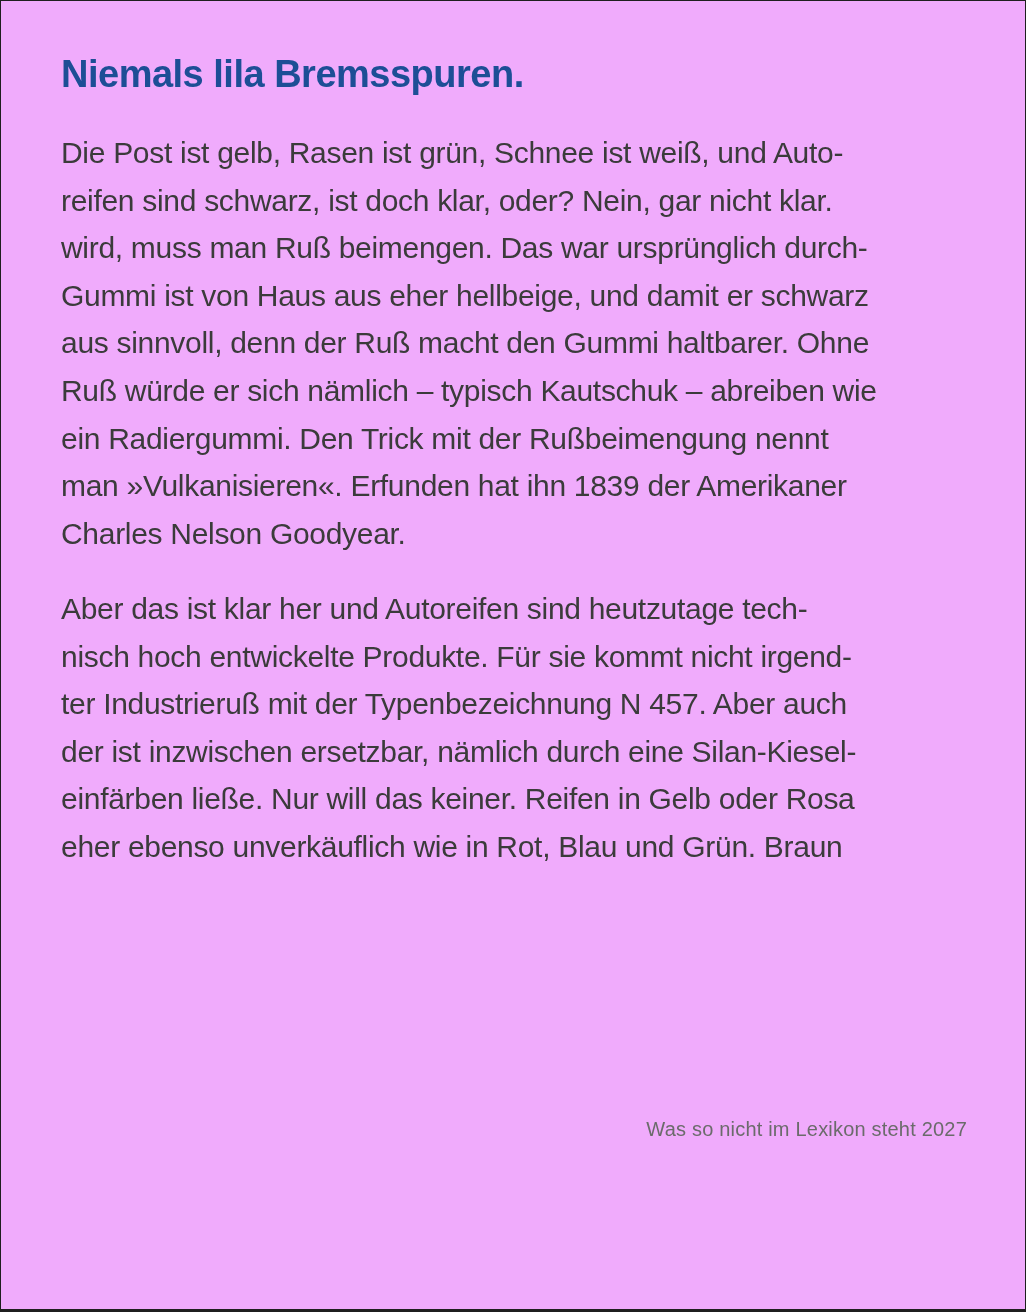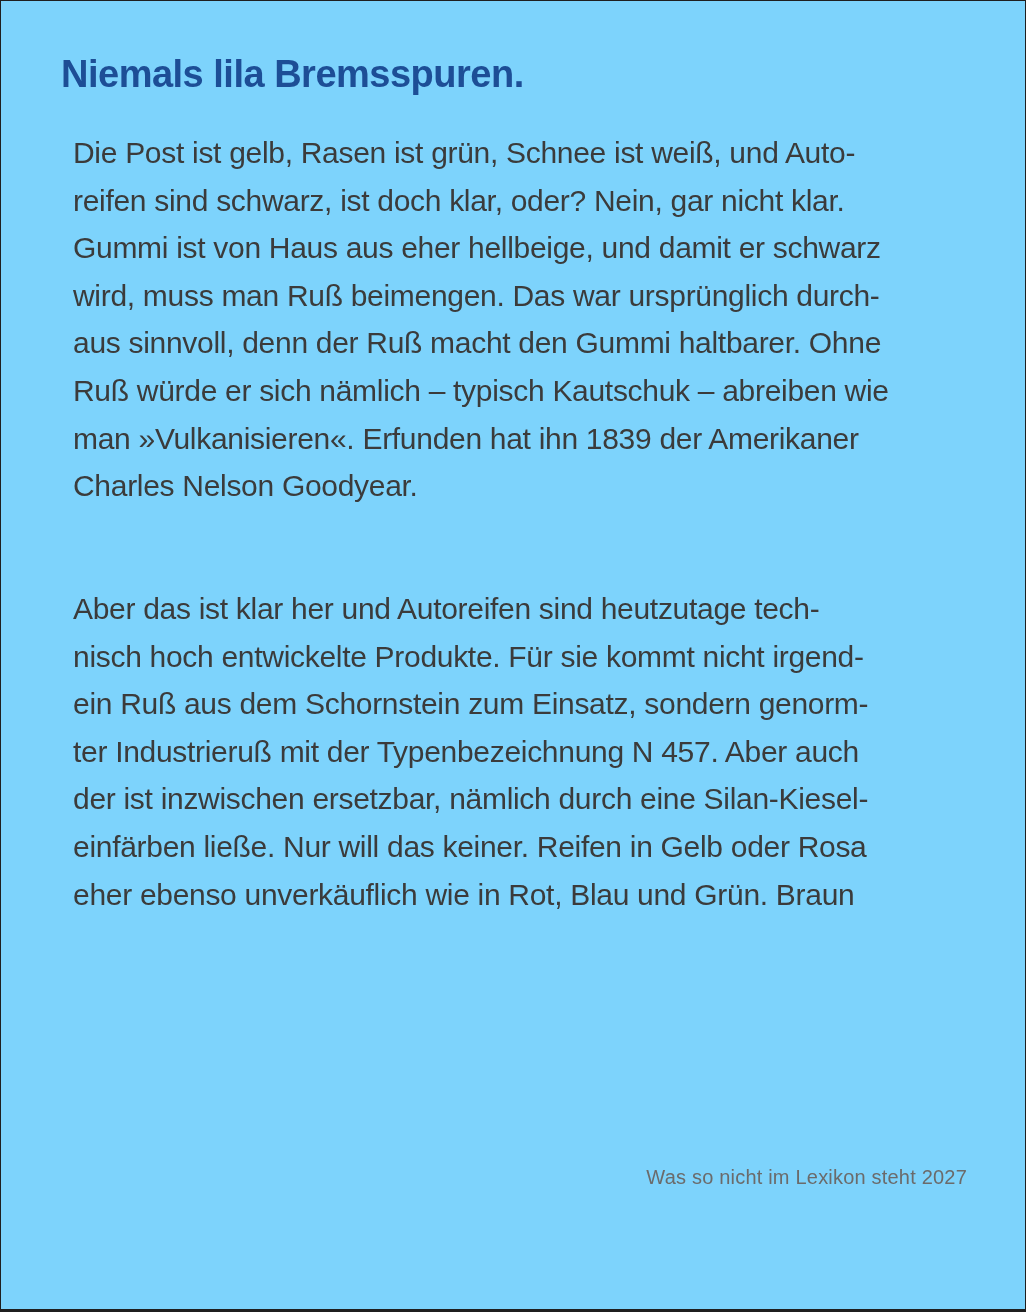--- a/index.html
+++ b/index.html
@@ -6,21 +6,21 @@
     margin: 0;
     padding: 0;
     background: #ffffff;
     font-family: "Liberation Sans", sans-serif;
   }
   .page {
     position: relative;
     width: 1026px;
     height: 1312px;
     box-sizing: border-box;
-    background: #7dd3fc;
+    background: #f0abfc;
     border: 1.5px solid #1f1f1f;
     border-bottom-width: 3.5px;
     overflow: hidden;
   }
   .title {
     position: absolute;
     left: 60px;
     top: 50px;
     margin: 0;
     font-size: 38px;
@@ -30,60 +30,59 @@
     color: #1d4e96;
   }
   .para {
     position: absolute;
     left: 60px;
     width: 910px;
     color: #3b3b3b;
     font-size: 30px;
     letter-spacing: -0.3px;
     font-weight: 400;
-    margin-left: 12px;
   }
   .para .line {
     height: 47.6px;
     line-height: 47.6px;
     white-space: nowrap;
   }
   .para-1 { top: 128px; }
   .para-2 { top: 584px; }
   .footer {
     position: absolute;
     right: 58px;
-    top: 1164px;
+    top: 1116px;
     font-size: 20px;
     line-height: 24px;
     color: #6b6b6b;
     letter-spacing: 0.2px;
   }
 </style>
 </head>
 <body>
 
 <div class="page">
   <h1 class="title">Niemals lila Bremsspuren.</h1>
 
   <div class="para para-1">
       <div class="line">Die Post ist gelb, Rasen ist grün, Schnee ist weiß, und Auto-</div>
       <div class="line">reifen sind schwarz, ist doch klar, oder? Nein, gar nicht klar.</div>
+      <div class="line">wird, muss man Ruß beimengen. Das war ursprünglich durch-</div>
       <div class="line">Gummi ist von Haus aus eher hellbeige, und damit er schwarz</div>
-      <div class="line">wird, muss man Ruß beimengen. Das war ursprünglich durch-</div>
       <div class="line">aus sinnvoll, denn der Ruß macht den Gummi haltbarer. Ohne</div>
       <div class="line">Ruß würde er sich nämlich – typisch Kautschuk – abreiben wie</div>
+      <div class="line">ein Radiergummi. Den Trick mit der Rußbeimengung nennt</div>
       <div class="line">man »Vulkanisieren«. Erfunden hat ihn 1839 der Amerikaner</div>
       <div class="line">Charles Nelson Goodyear.</div>
     </div>
 
   <div class="para para-2">
       <div class="line">Aber das ist klar her und Autoreifen sind heutzutage tech-</div>
       <div class="line">nisch hoch entwickelte Produkte. Für sie kommt nicht irgend-</div>
-      <div class="line">ein Ruß aus dem Schornstein zum Einsatz, sondern genorm-</div>
       <div class="line">ter Industrieruß mit der Typenbezeichnung N 457. Aber auch</div>
       <div class="line">der ist inzwischen ersetzbar, nämlich durch eine Silan-Kiesel-</div>
       <div class="line">einfärben ließe. Nur will das keiner. Reifen in Gelb oder Rosa</div>
       <div class="line">eher ebenso unverkäuflich wie in Rot, Blau und Grün. Braun</div>
     </div>
 
   <div class="footer">Was so nicht im Lexikon steht 2027</div>
 </div>
 
 </body></html>

